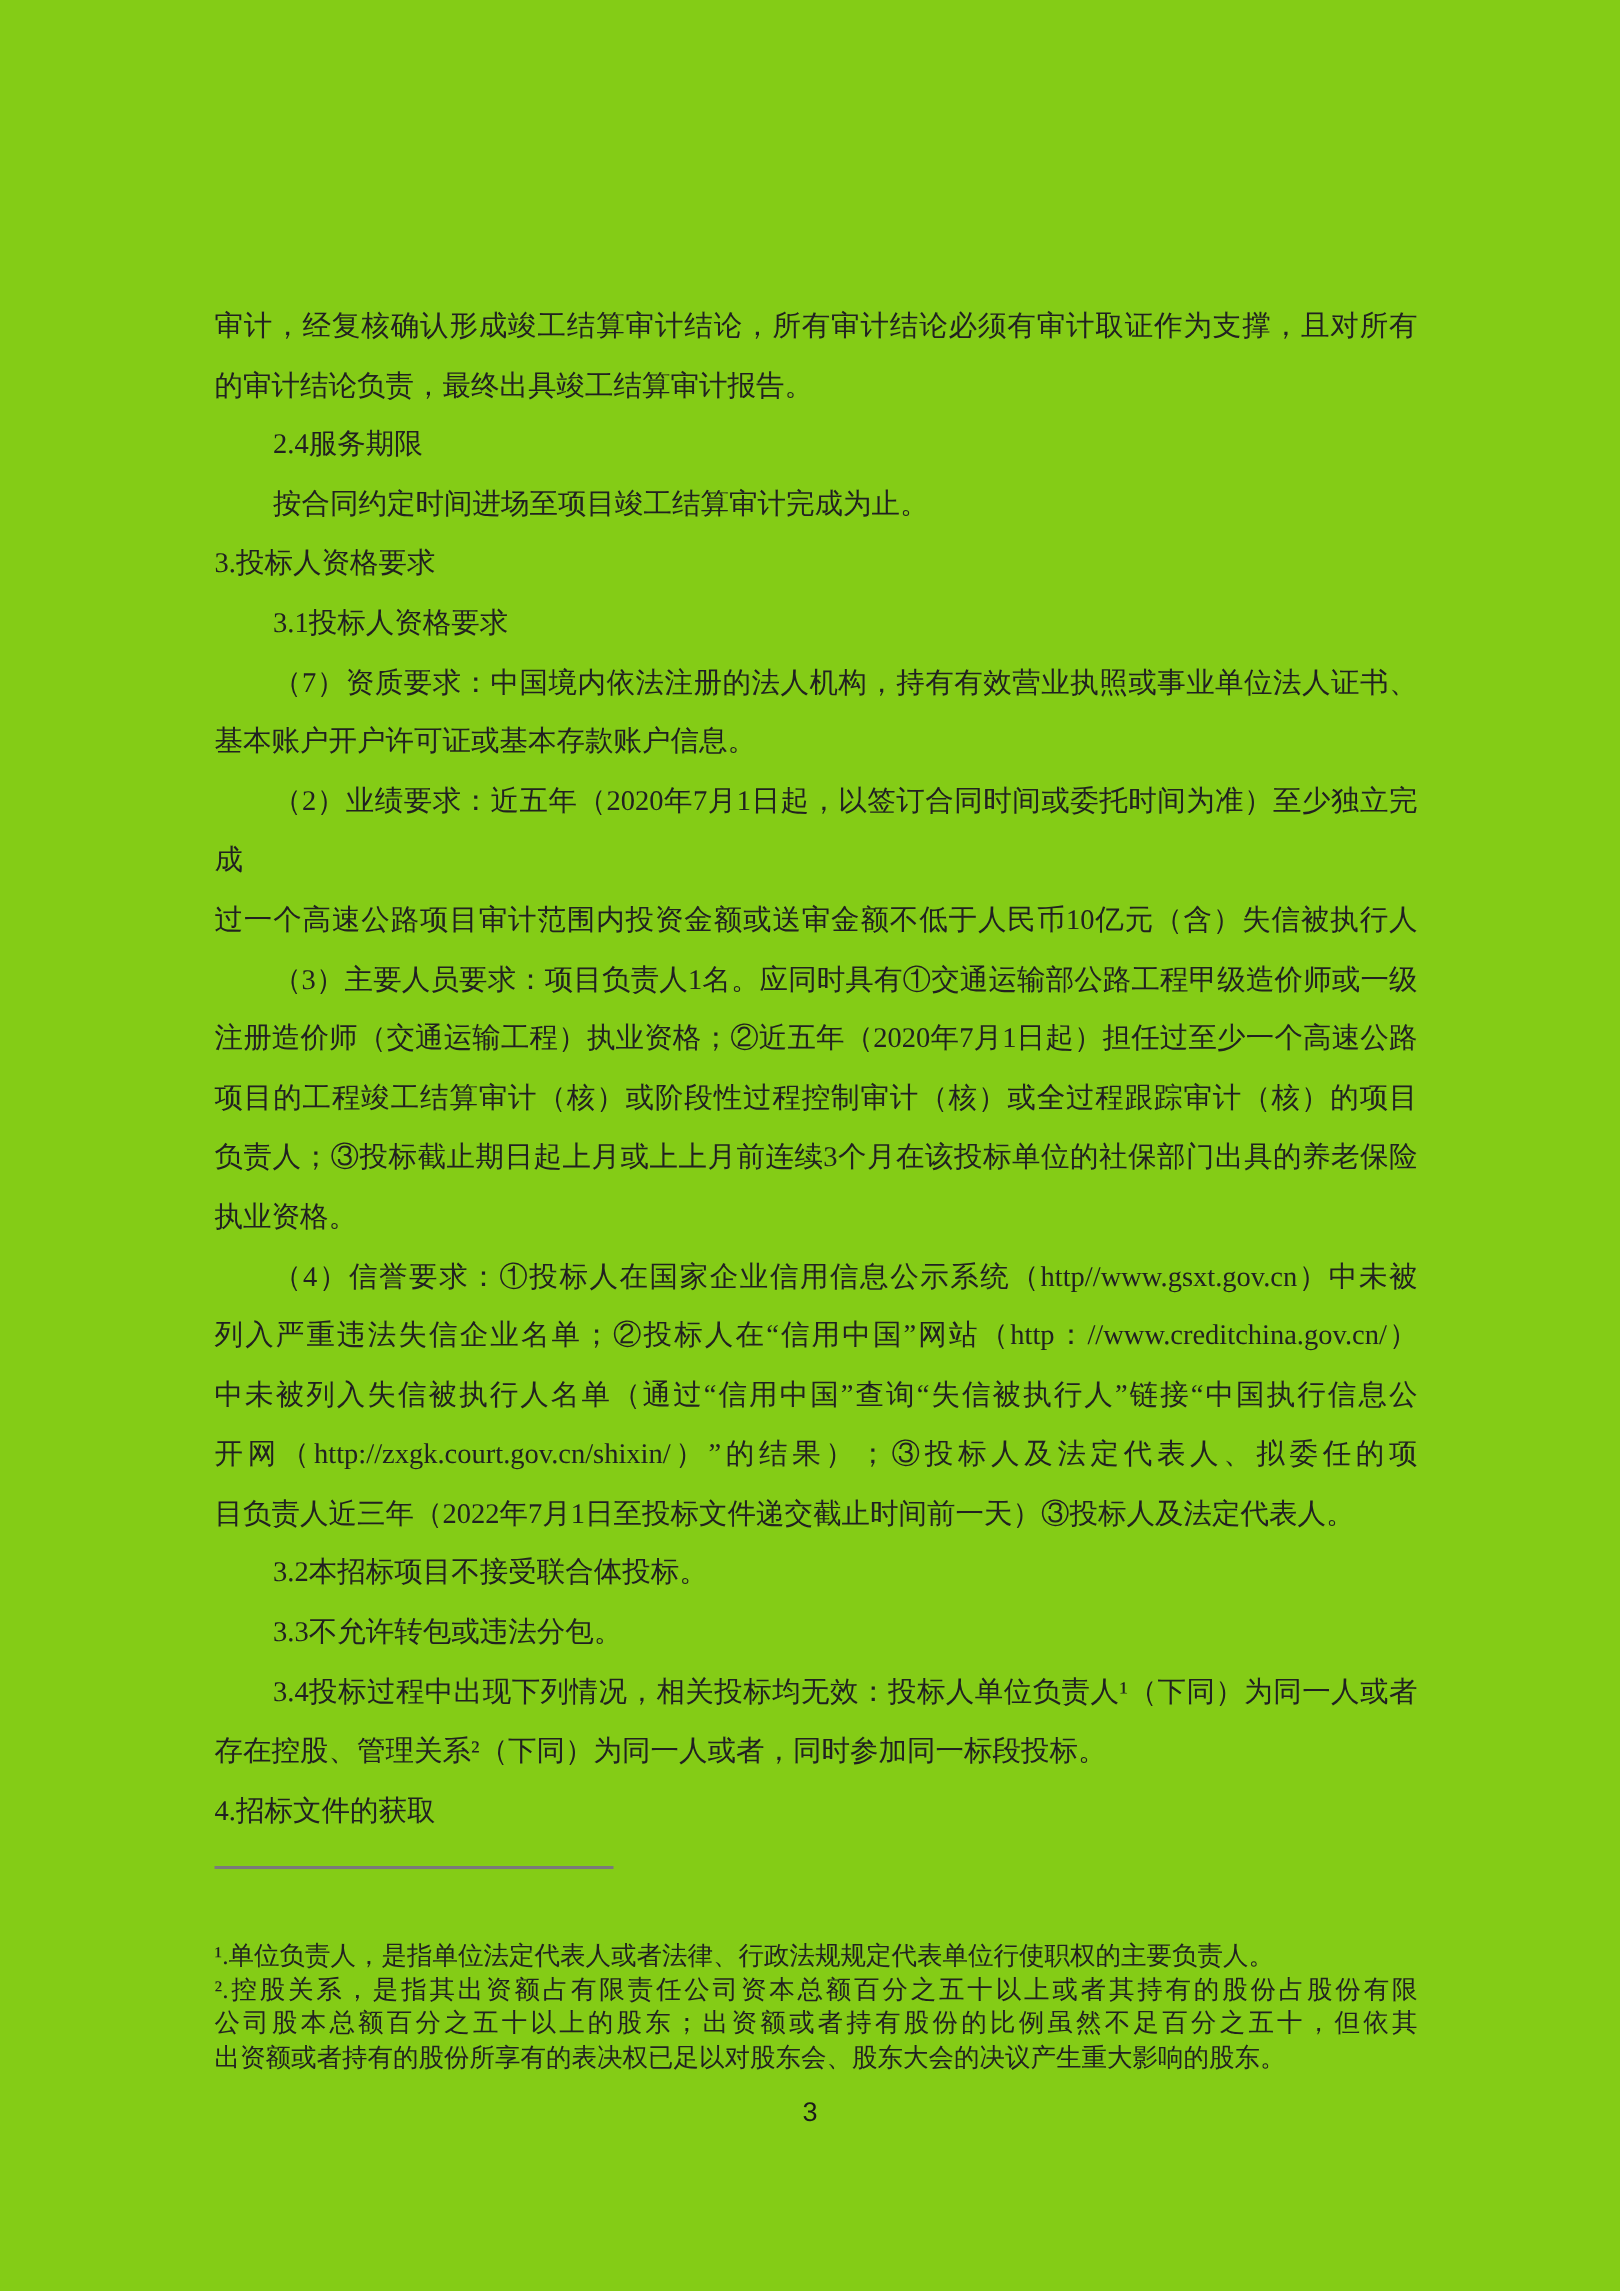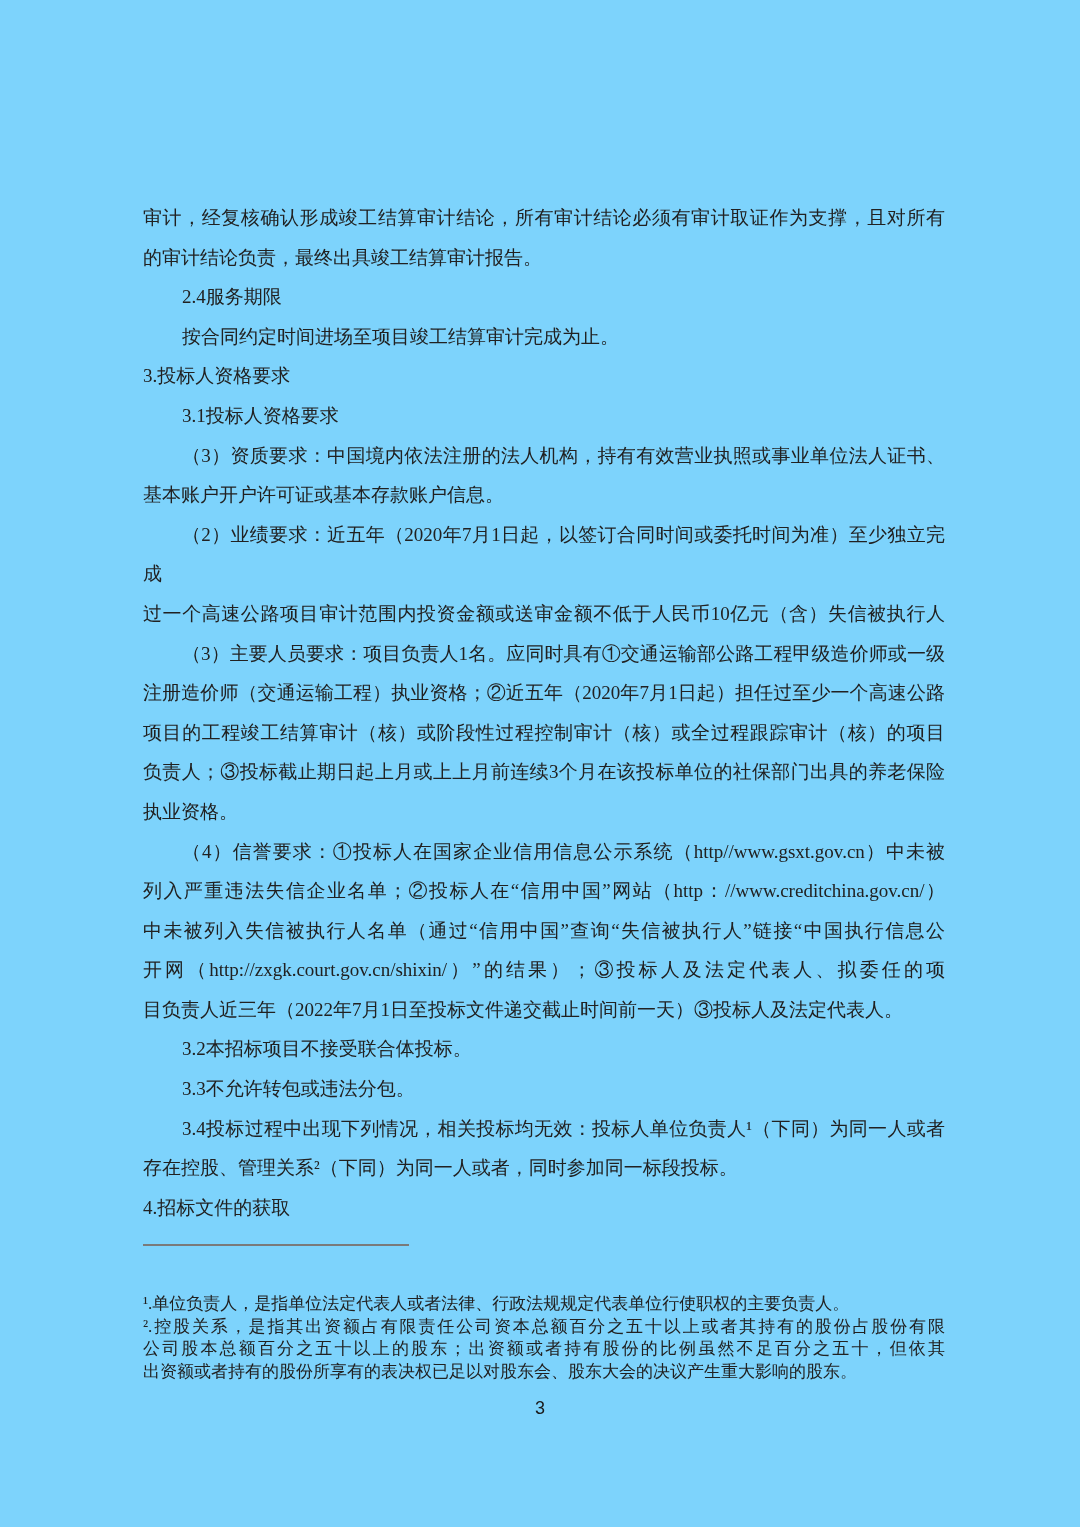--- a/index.html
+++ b/index.html
@@ -4,21 +4,21 @@
 <style>
   html, body {
     margin: 0;
     padding: 0;
     background: #ffffff;
   }
   .page {
     position: relative;
     width: 1080px;
     height: 1527px;
-    background: #7dd3fc;
+    background: #84cc16;
     overflow: hidden;
     font-family: "Liberation Serif", serif;
   }
   .content {
     position: absolute;
     left: 143px;
     top: 198px;
     width: 802px;
     font-size: 19px;
     line-height: 39.6px;
@@ -76,21 +76,21 @@
       <div class="para body indent">
         <div class="line end">按合同约定时间进场至项目竣工结算审计完成为止。</div>
       </div>
       <div class="para heading">
         <div class="line end">3.投标人资格要求</div>
       </div>
       <div class="para heading indent">
         <div class="line end">3.1投标人资格要求</div>
       </div>
       <div class="para body indent">
-        <div class="line full">（3）资质要求：中国境内依法注册的法人机构，持有有效营业执照或事业单位法人证书、</div>
+        <div class="line full">（7）资质要求：中国境内依法注册的法人机构，持有有效营业执照或事业单位法人证书、</div>
         <div class="line end">基本账户开户许可证或基本存款账户信息。</div>
       </div>
       <div class="para body indent">
         <div class="line full">（2）业绩要求：近五年（2020年7月1日起，以签订合同时间或委托时间为准）至少独立完成</div>
         <div class="line full">过一个高速公路项目审计范围内投资金额或送审金额不低于人民币10亿元（含）失信被执行人</div>
       </div>
       <div class="para body indent">
         <div class="line full">（3）主要人员要求：项目负责人1名。应同时具有①交通运输部公路工程甲级造价师或一级</div>
         <div class="line full">注册造价师（交通运输工程）执业资格；②近五年（2020年7月1日起）担任过至少一个高速公路</div>
         <div class="line full">项目的工程竣工结算审计（核）或阶段性过程控制审计（核）或全过程跟踪审计（核）的项目</div>

